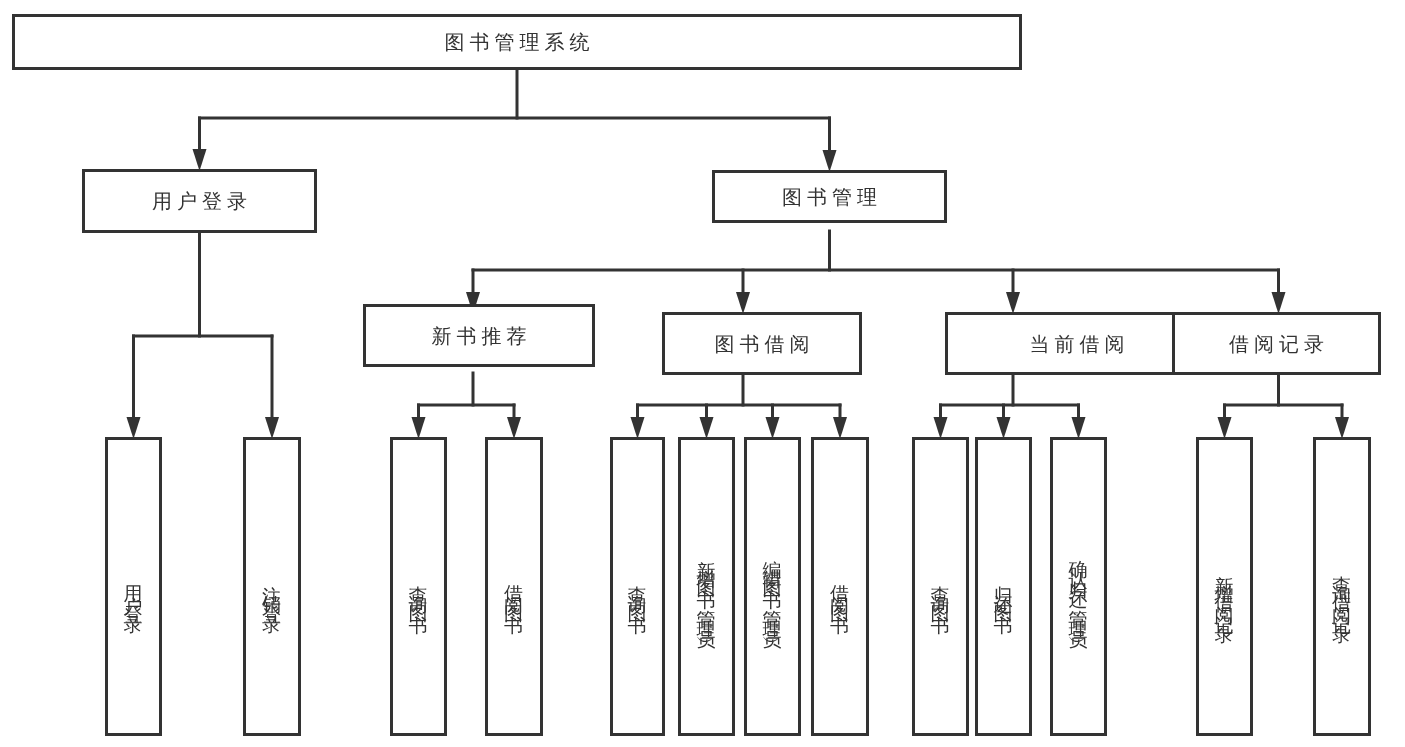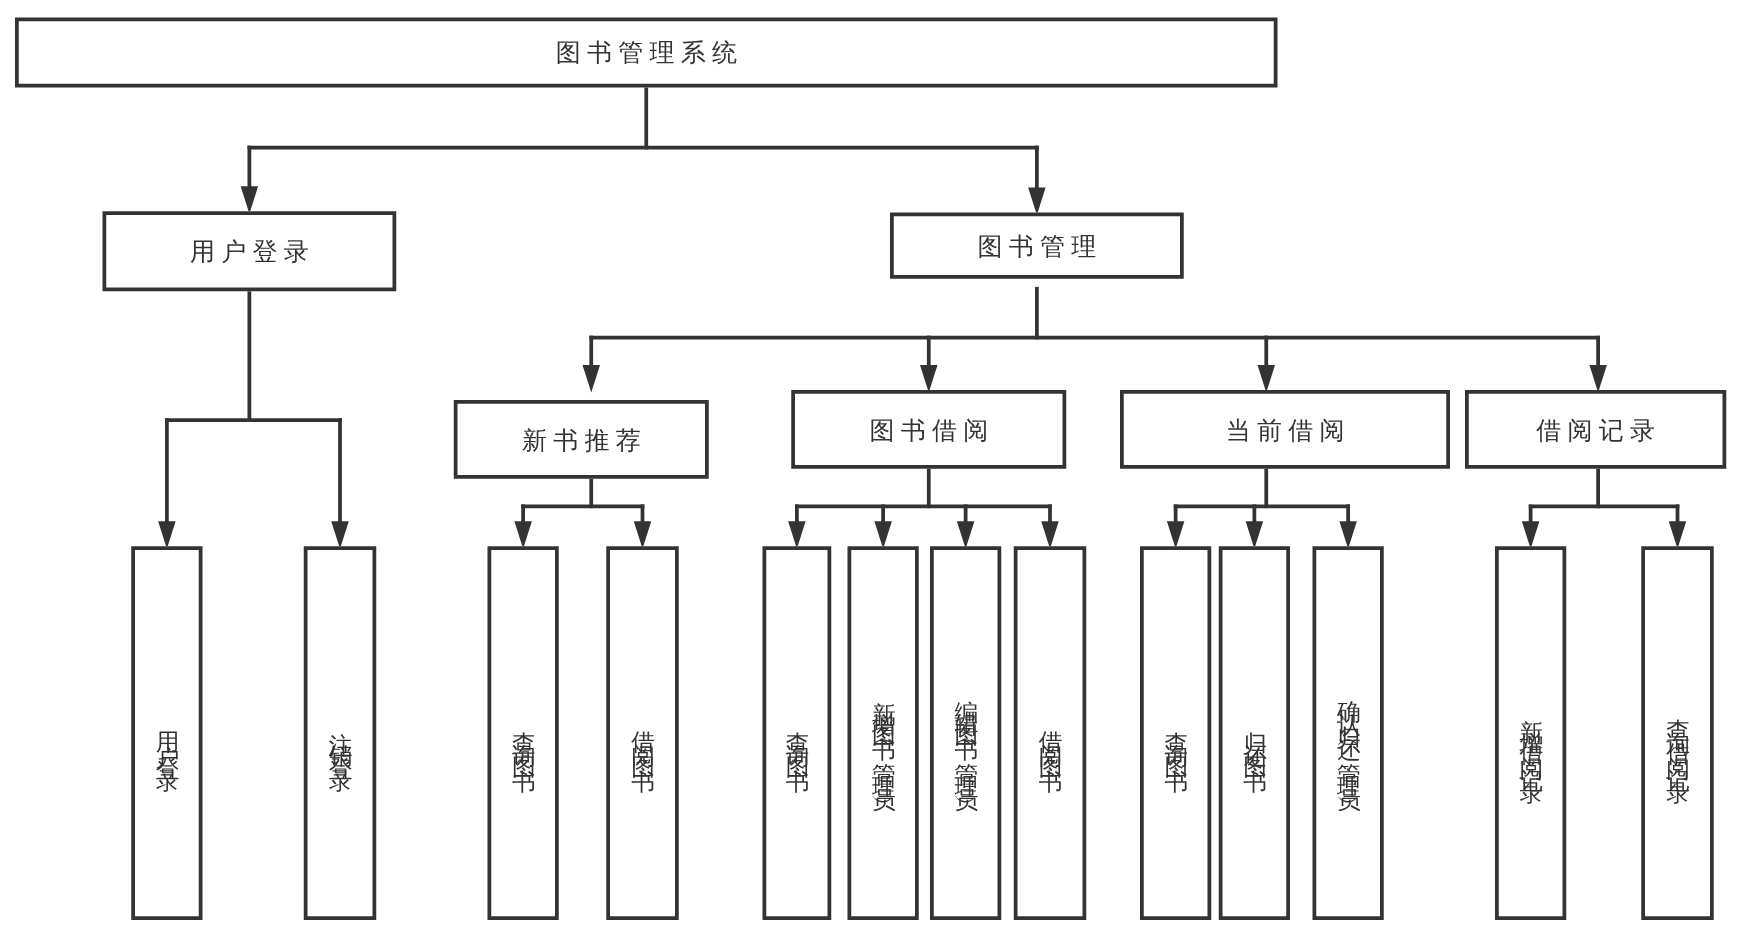--- a/index.html
+++ b/index.html
@@ -111,23 +111,23 @@
       <line x1="1224.5" y1="405" x2="1342" y2="405" stroke="#333333" stroke-width="3" stroke-linecap="square"></line>
       <line x1="1224.5" y1="405" x2="1224.5" y2="427" stroke="#333333" stroke-width="3" stroke-linecap="square"></line>
       <polygon points="1217.5,417 1231.5,417 1224.5,439" fill="#333333"></polygon>
       <line x1="1342" y1="405" x2="1342" y2="427" stroke="#333333" stroke-width="3" stroke-linecap="square"></line>
       <polygon points="1335,417 1349,417 1342,439" fill="#333333"></polygon>
     </svg>
   <div id="nodes">
       <div class="node h" style="left: 12px; top: 14px; width: 1010px; height: 56px;">图书管理系统</div>
       <div class="node h" style="left: 82px; top: 169px; width: 235px; height: 64px;">用户登录</div>
       <div class="node h" style="left: 712px; top: 170px; width: 235px; height: 53px;">图书管理</div>
-      <div class="node h" style="left: 363px; top: 320px; width: 204px; height: 63px;">新书推荐</div>
-      <div class="node h" style="left: 633px; top: 312px; width: 220px; height: 63px;">图书借阅</div>
-      <div class="node h" style="left: 896px; top: 312px; width: 264px; height: 63px;">当前借阅</div>
+      <div class="node h" style="left: 363px; top: 304px; width: 232px; height: 63px;">新书推荐</div>
+      <div class="node h" style="left: 662px; top: 312px; width: 200px; height: 63px;">图书借阅</div>
+      <div class="node h" style="left: 945px; top: 312px; width: 264px; height: 63px;">当前借阅</div>
       <div class="node h" style="left: 1172px; top: 312px; width: 209px; height: 63px;">借阅记录</div>
       <div class="node v" style="left: 105px; top: 437px; width: 57px; height: 299px;">用户登录</div>
       <div class="node v" style="left: 243px; top: 437px; width: 58px; height: 299px;">注销登录</div>
       <div class="node v" style="left: 390px; top: 437px; width: 57px; height: 299px;">查询图书</div>
       <div class="node v" style="left: 485px; top: 437px; width: 58px; height: 299px;">借阅图书</div>
       <div class="node v" style="left: 610px; top: 437px; width: 55px; height: 299px;">查询图书</div>
       <div class="node v" style="left: 678px; top: 437px; width: 57px; height: 299px;">新增图书（管理员）</div>
       <div class="node v" style="left: 744px; top: 437px; width: 57px; height: 299px;">编辑图书（管理员）</div>
       <div class="node v" style="left: 811px; top: 437px; width: 58px; height: 299px;">借阅图书</div>
       <div class="node v" style="left: 912px; top: 437px; width: 57px; height: 299px;">查询图书</div>

